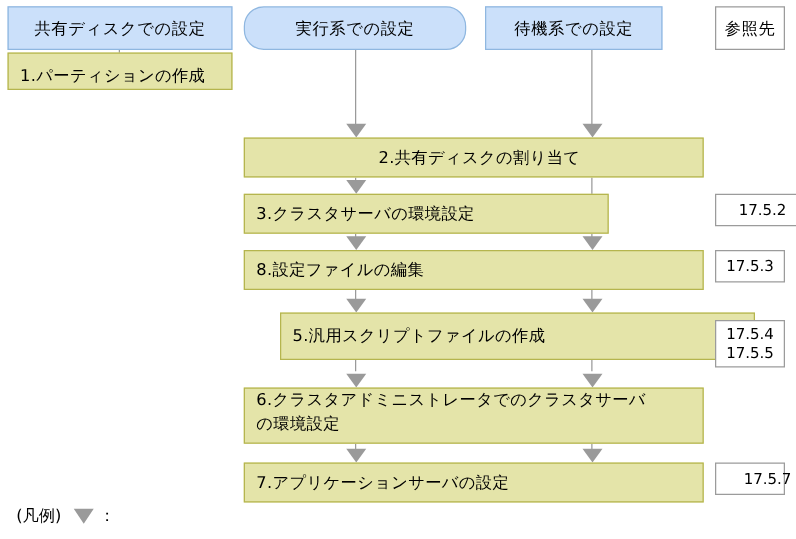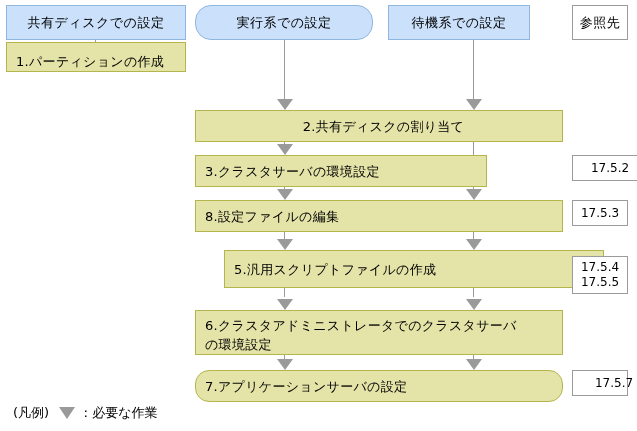--- a/index.html
+++ b/index.html
@@ -31,21 +31,21 @@
     position:absolute;
     background:#e4e4a9;
     border:1px solid #b5b54e;
     box-sizing:border-box;
     display:flex;align-items:center;
     font-size:13px;color:#000;
     padding-left:9px;
     letter-spacing:0.3px;
     line-height:19px;
   }
-  .step.twoline{align-items:flex-end;}
+  .step.twoline{align-items:flex-start;}
   .step .txt{white-space:pre-line;}
 
   .refbox{
     position:absolute;
     background:#ffffff;
     border:1px solid #9b9b9b;
     box-sizing:border-box;
     display:flex;align-items:center;justify-content:center;
     flex-direction:column;
     font-size:12px;color:#000;
@@ -160,21 +160,21 @@
 
   <div class="step" style="left:195px;top:250px;width:380px;height:38px;margin-left:29px;">
     <span class="txt">5.汎用スクリプトファイルの作成</span>
   </div>
 
   <div class="step twoline" style="left:195px;top:310px;width:368px;height:45px;">
     <span class="txt">6.クラスタアドミニストレータでのクラスタサーバ
   の環境設定</span>
   </div>
 
-  <div class="step" style="left:195px;top:370px;width:368px;height:32px;border-radius:14px;">
+  <div class="step" style="left:195px;top:370px;width:368px;height:32px;">
     <span class="txt">7.アプリケーションサーバの設定</span>
   </div>
 
   <div class="refbox" style="left:572px;top:155px;width:76px;height:26px;">
     <span class="txt" style="white-space:pre-line;">17.5.2</span>
   </div>
 
   <div class="refbox" style="left:572px;top:200px;width:56px;height:26px;">
     <span class="txt" style="white-space:pre-line;">17.5.3</span>
   </div>
@@ -186,16 +186,15 @@
 
 
   <div class="refbox" style="left:572px;top:370px;width:56px;height:26px;padding-left:28px;">
     <span class="txt" style="white-space:pre-line;">17.5.7</span>
   </div>
 
   <div class="legend">
     <span>(凡例)</span>
     <span class="lg-arrow"></span>
     <span>：</span>
-    <span>必要な作業</span>
   </div>
 
 </div>
 
 </body></html>

